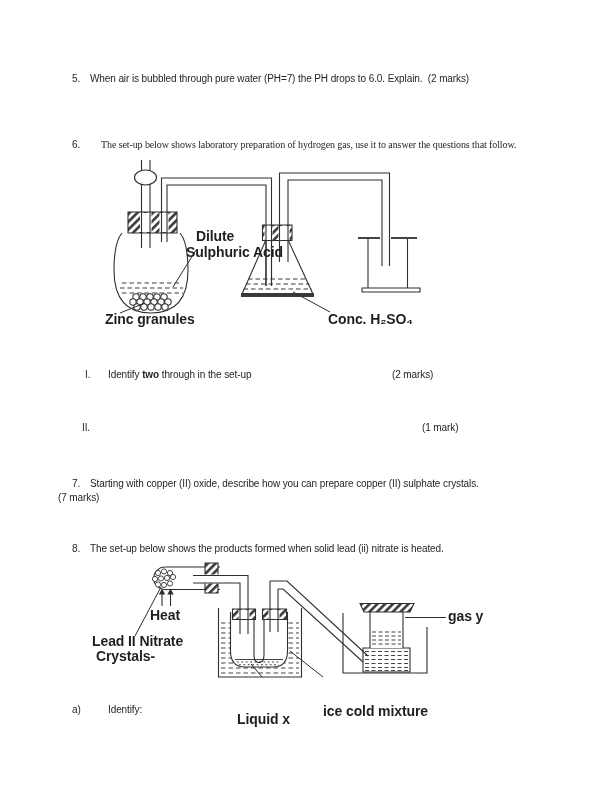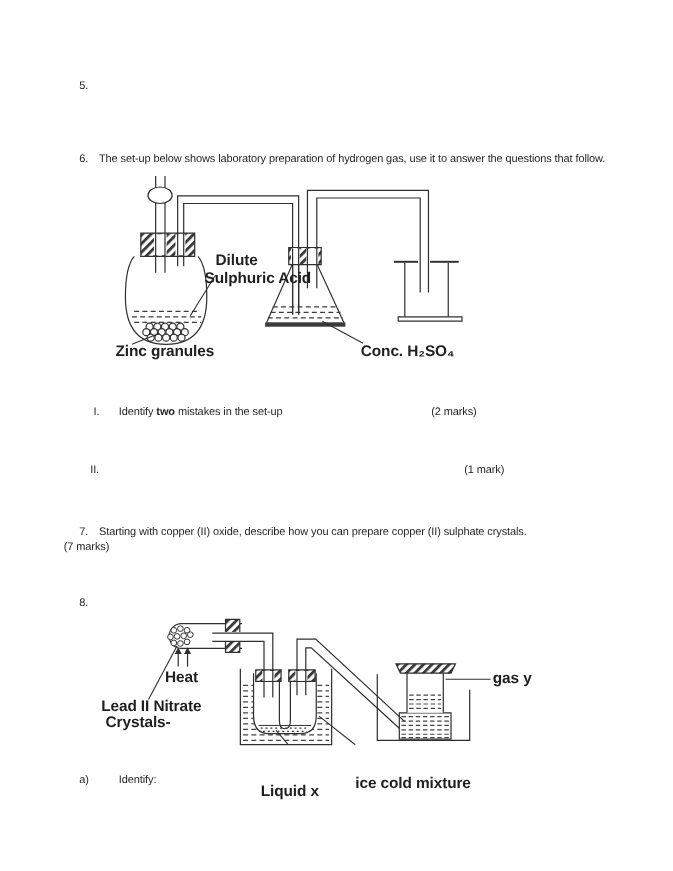--- a/index.html
+++ b/index.html
@@ -13,23 +13,24 @@
   .lbl{position:absolute;font-size:14px;font-weight:700;letter-spacing:-0.1px;line-height:11px;white-space:nowrap;}
   svg{position:absolute;overflow:visible;}
   svg line, svg path, svg polyline, svg rect, svg ellipse, svg circle, svg polygon{vector-effect:non-scaling-stroke;}
 </style>
 </head>
 <body>
 
 <div class="page">
 
   <div class="t" style="left:72px;top:72px;">5.</div>
+  <div class="t" style="left:90px;top:72px;width:472px;">When air is bubbled through pure water (PH=7) the PH drops to 6.0. Explain.  (2 marks)</div>
 
   <div class="t" style="left:72px;top:138px;">6.</div>
-  <div class="t" style="left:90px;top:138px;width:470px;">The set-up below shows laboratory preparation of hydrogen gas, use it to answer the questions that follow.</div>
+  <div class="t" style="left:101px;top:138px;width:470px;font-family:Liberation Serif, serif;">The set-up below shows laboratory preparation of hydrogen gas, use it to answer the questions that follow.</div>
 
   <svg style="left:95px;top:160px;" width="335" height="175" viewBox="0 0 335 175">
     <defs>
       <pattern id="h1" patternUnits="userSpaceOnUse" width="5.5" height="5.5" patternTransform="rotate(45)">
         <rect width="5.5" height="5.5" fill="#ffffff"></rect>
         <rect width="2.6" height="5.5" fill="#3a3a3a"></rect>
       </pattern>
     </defs>
     <g stroke="#2f2f2f" stroke-width="1.1" fill="none">
 
@@ -116,31 +117,32 @@
       </g>
     </g>
   </svg>
 
   <div class="lbl" style="left:196px;top:231px;">Dilute</div>
   <div class="lbl" style="left:186px;top:247px;">Sulphuric Acid</div>
   <div class="lbl" style="left:105px;top:314px;">Zinc granules</div>
   <div class="lbl" style="left:328px;top:314px;">Conc. H₂SO₄</div>
 
   <div class="t" style="left:85px;top:368px;">I.</div>
-  <div class="t" style="left:108px;top:368px;"><span>Identify </span><b>two</b><span> mistakes in the set-up</span></div>
+  <div class="t" style="left:108px;top:368px;"><span>Identify </span><b>two</b><span> through in the set-up</span></div>
   <div class="t" style="left:392px;top:368px;">(2 marks)</div>
 
   <div class="t" style="left:82px;top:421px;">II.</div>
   <div class="t" style="left:422px;top:421px;">(1 mark)</div>
 
   <div class="t" style="left:72px;top:477px;">7.</div>
   <div class="t" style="left:90px;top:477px;width:470px;">Starting with copper (II) oxide, describe how you can prepare copper (II) sulphate crystals.</div>
   <div class="t" style="left:58px;top:491px;">(7 marks)</div>
 
   <div class="t" style="left:72px;top:542px;">8.</div>
+  <div class="t" style="left:90px;top:542px;width:470px;">The set-up below shows the products formed when solid lead (ii) nitrate is heated.</div>
 
   <svg style="left:85px;top:560px;" width="405" height="142" viewBox="0 0 405 142">
     <defs>
       <pattern id="h2" patternUnits="userSpaceOnUse" width="5.5" height="5.5" patternTransform="rotate(45)">
         <rect width="5.5" height="5.5" fill="#ffffff"></rect>
         <rect width="2.6" height="5.5" fill="#3a3a3a"></rect>
       </pattern>
     </defs>
     <g stroke="#2f2f2f" stroke-width="1.1" fill="none">
 

